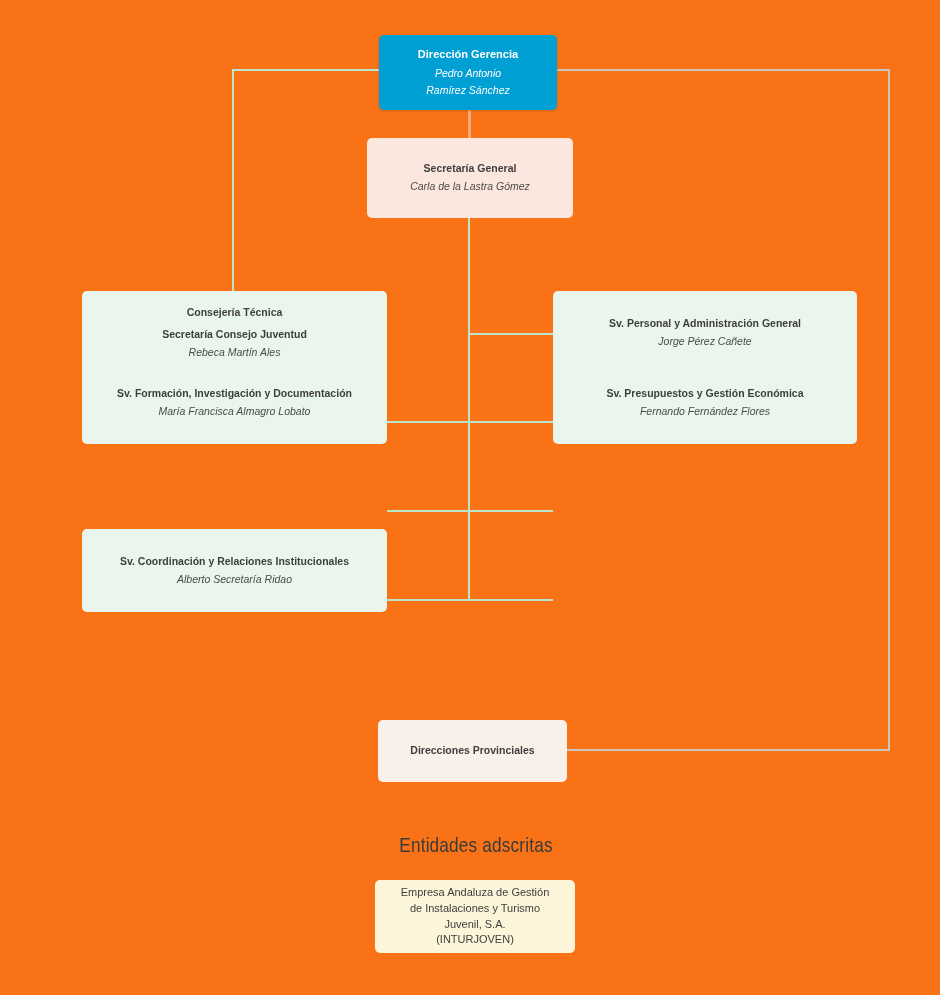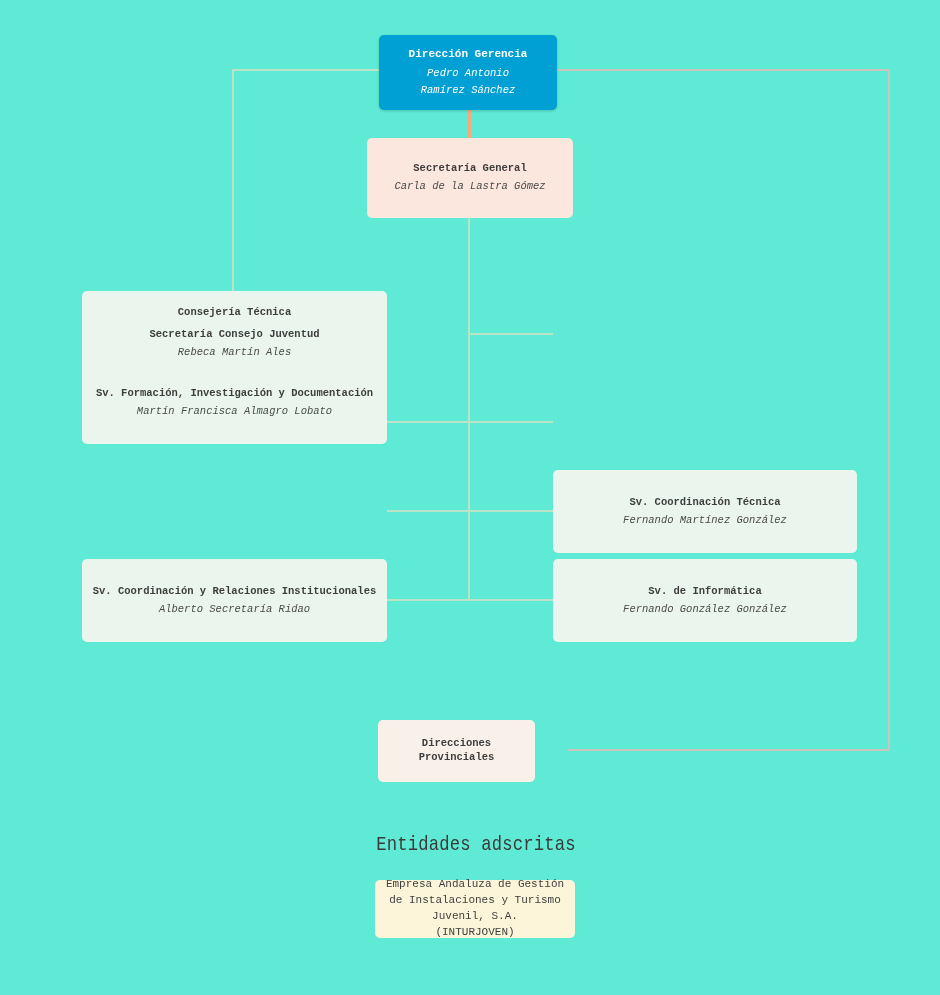--- a/index.html
+++ b/index.html
@@ -11,22 +11,22 @@
     --line-green:#bae3c7;
     --line-tan:#cac4bb;
     --line-orange:#f9a87c;
     --title-color:#3e3e3e;
     --person-color:#4a4a4a;
   }
   html,body{margin:0;padding:0;background:#ffffff;}
   .canvas{
     position:relative;
     width:940px;height:995px;
-    background:#5eead4;
-    font-family:Liberation Mono, monospace;
+    background:#f97316;
+    font-family:Liberation Sans, sans-serif;
     overflow:hidden;
   }
   .line{position:absolute;}
   .line.green{background:var(--line-green);}
   .line.tan{background:var(--line-tan);}
   .line.orange{background:var(--line-orange);}
   .node{
     position:absolute;
     display:flex;flex-direction:column;
     align-items:center;justify-content:center;
@@ -85,23 +85,23 @@
   #ln-green-v-center{left:468px;top:218px;width:2px;height:383px;}
   #ln-green-h-r1    {left:469px;top:333px;width:84px;height:2px;}
   #ln-green-h-2     {left:387px;top:421px;width:166px;height:2px;}
   #ln-green-h-3     {left:387px;top:510px;width:166px;height:2px;}
   #ln-green-h-4     {left:387px;top:599px;width:166px;height:2px;}
   
   #node-root        {left:379px;top:35px;width:178px;height:75px;}
   #node-secretaria  {left:367px;top:138px;width:206px;height:80px;}
   .col-left  {left:82px;width:305px;height:83px;}
   .col-right {left:553px;width:304px;height:83px;}
-  .row-0{top:291px;} .row-1{top:361px;} .row-2{top:470px;} .row-3{top:559px;}
-  #node-provinciales{left:378px;top:720px;width:157px;height:62px;}
-  #node-inturjoven  {left:375px;top:880px;width:200px;height:58px;}
+  .row-0{top:291px;} .row-1{top:361px;} .row-2{top:470px;} .row-3{top:529px;}
+  #node-provinciales{left:378px;top:720px;width:189px;height:62px;}
+  #node-inturjoven  {left:375px;top:880px;width:200px;height:73px;}
 </style>
 </head>
 <body>
 
 <div class="canvas">
 
   <div class="line green" id="ln-green-h-top"></div>
   <div class="line green" id="ln-green-v-left"></div>
   <div class="line tan" id="ln-tan-h-top"></div>
   <div class="line tan" id="ln-tan-v-right"></div>
@@ -124,34 +124,34 @@
     <div class="person">Carla de la Lastra Gómez</div>
   </div>
 
   <div class="node green-box col-left row-0">
     <div class="title">Consejería Técnica</div>
     <div class="title">Secretaría Consejo Juventud</div>
     <div class="person">Rebeca Martín Ales</div>
   </div>
   <div class="node green-box col-left row-1">
     <div class="title">Sv. Formación, Investigación y Documentación</div>
-    <div class="person">Martín Francisca Almagro Lobato</div>
+    <div class="person">María Francisca Almagro Lobato</div>
   </div>
   <div class="node green-box col-left row-3">
     <div class="title">Sv. Coordinación y Relaciones Institucionales</div>
     <div class="person">Alberto Secretaría Ridao</div>
   </div>
 
-  <div class="node green-box col-right row-2">
-    <div class="title">Sv. Coordinación Técnica</div>
-    <div class="person">Fernando Martínez González</div>
+  <div class="node green-box col-right row-0">
+    <div class="title">Sv. Personal y Administración General</div>
+    <div class="person">Jorge Pérez Cañete</div>
   </div>
-  <div class="node green-box col-right row-3">
-    <div class="title">Sv. de Informática</div>
-    <div class="person">Fernando González González</div>
+  <div class="node green-box col-right row-1">
+    <div class="title">Sv. Presupuestos y Gestión Económica</div>
+    <div class="person">Fernando Fernández Flores</div>
   </div>
 
   <div class="node peach-light" id="node-provinciales">
     <div class="title">Direcciones Provinciales</div>
   </div>
 
   <div class="section-heading">Entidades adscritas</div>
 
   <div class="node yellow" id="node-inturjoven">
     <div class="plain">Empresa Andaluza de Gestión

